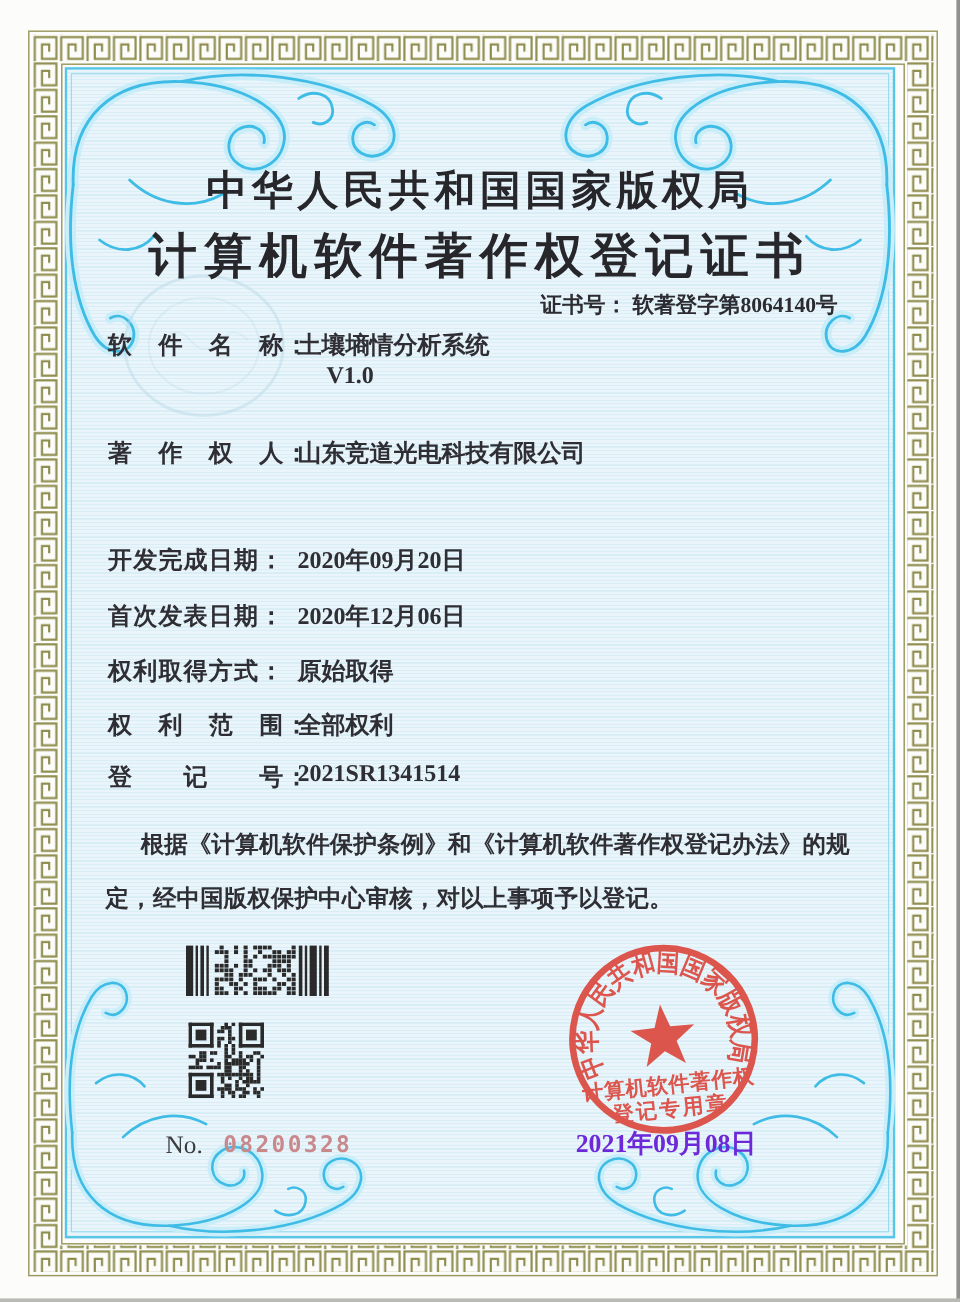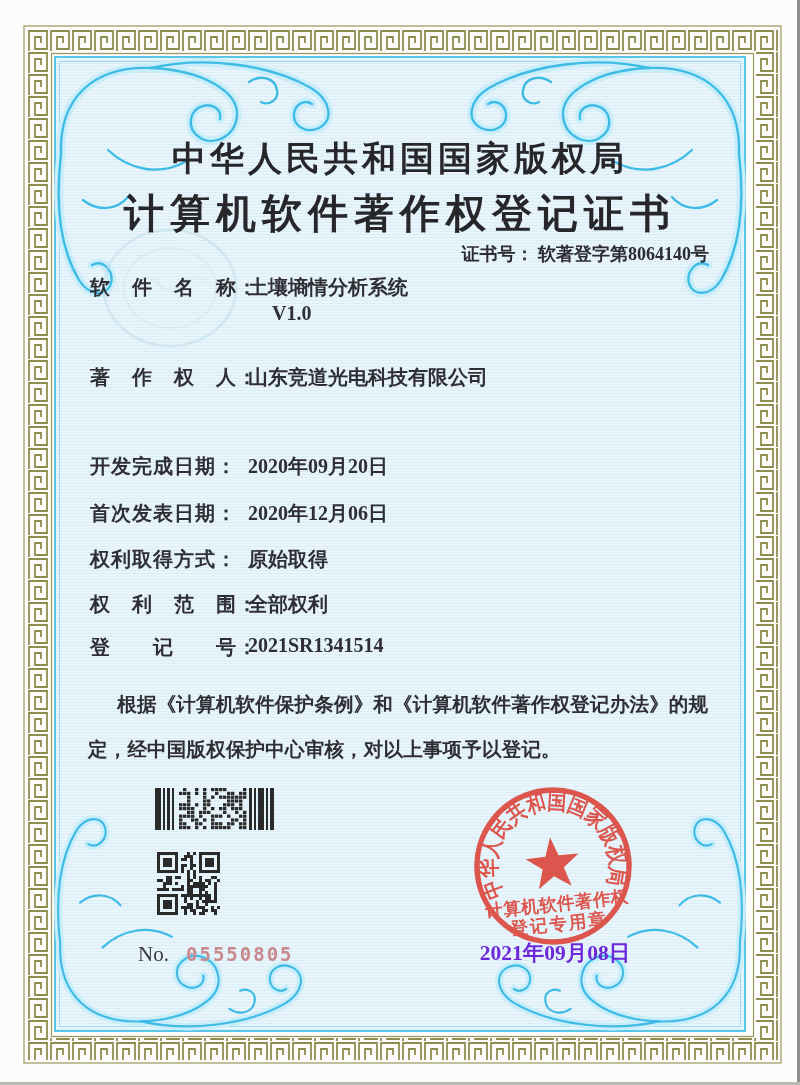--- a/index.html
+++ b/index.html
@@ -11,21 +11,21 @@
   .interior{position:absolute;left:54px;top:56px;width:692px;height:976px;
             background:#e9f5fa;
             background-image:repeating-linear-gradient(0deg,rgba(176,218,235,.28) 0 1px,rgba(233,245,250,0) 1px 3px);
             border:2px solid #58c6e9;box-sizing:border-box;}
   .interior::after{content:"";position:absolute;inset:3px;border:1px solid #9adcf2;pointer-events:none;}
   .content{position:absolute;left:0;top:0;width:800px;height:1085px;color:#2e2e34;}
   .title1{position:absolute;left:0;top:136px;width:800px;text-align:center;
           font-size:34px;font-weight:700;letter-spacing:4px;color:#26262b;}
   .title2{position:absolute;left:0;top:186px;width:800px;text-align:center;
           font-size:40px;font-weight:700;letter-spacing:6px;color:#26262b;}
-  .certno{position:absolute;top:242px;right:91px;font-size:18px;font-weight:700;color:#2b2b31;}
+  .certno{position:absolute;top:242px;right:102px;font-size:18px;font-weight:700;color:#2b2b31;}
   .row{position:absolute;left:90px;font-size:20px;font-weight:700;white-space:nowrap;}
   .row .lbl{display:inline-block;width:158px;letter-spacing:1px;}
   .row .val{position:absolute;left:158px;white-space:nowrap;}
   .vline2{position:absolute;left:248px;top:302px;font-size:20px;font-weight:700;margin-left:24px;}
   .statement{position:absolute;left:88px;top:682px;width:640px;font-size:19.5px;font-weight:700;
              line-height:45px;text-indent:1.5em;letter-spacing:.2px;color:#2e2e34;}
   .barcode{position:absolute;left:155px;top:787px;}
   .qrcode{position:absolute;left:157px;top:852px;}
   .serial{position:absolute;left:138px;top:942px;font-size:21px;color:#3b3b40;}
   .serial .num{position:absolute;left:48px;top:1px;font-family:"DejaVu Sans Mono","Liberation Mono",monospace;
@@ -390,21 +390,21 @@
         <rect x="57" y="45" width="3" height="3" fill="#2a2a2a"></rect>
         <rect x="57" y="48" width="3" height="3" fill="#2a2a2a"></rect>
         <rect x="57" y="57" width="3" height="3" fill="#2a2a2a"></rect>
         <rect x="57" y="60" width="3" height="3" fill="#2a2a2a"></rect>
         <rect x="60" y="27" width="3" height="3" fill="#2a2a2a"></rect>
         <rect x="60" y="54" width="3" height="3" fill="#2a2a2a"></rect>
       </svg>
 
     <div class="serial">
       <span>No.</span>
-      <span class="num">05550805</span>
+      <span class="num">08200328</span>
     </div>
 
     <svg class="seal" width="220" height="220" viewBox="-110 -110 220 220">
       <g transform="rotate(-6)">
         <circle class="ring" r="76"></circle>
         <path id="sealArc" d="M -50.3 26.8 A 57 57 0 1 1 50.3 26.8" fill="none"></path>
         <text class="arc" text-anchor="middle">
           <textPath href="#sealArc" startOffset="50%" textLength="228" lengthAdjust="spacingAndGlyphs">中华人民共和国国家版权局</textPath>
         </text>
         <polygon class="star" points="0,-28 6.58,-9.06 26.63,-8.65 10.65,3.46 16.46,22.65 0,11.2 -16.46,22.65 -10.65,3.46 -26.63,-8.65 -6.58,-9.06" transform="translate(0,-1)"></polygon>

